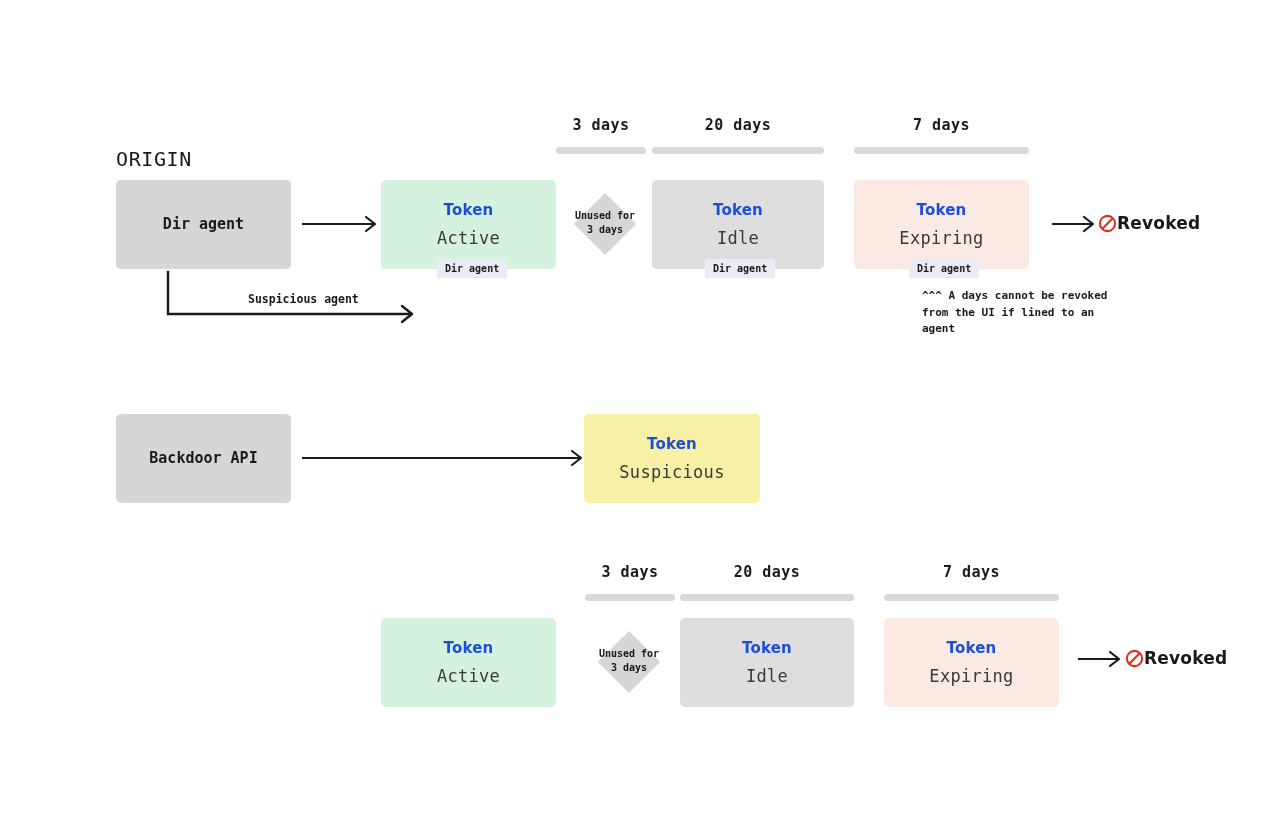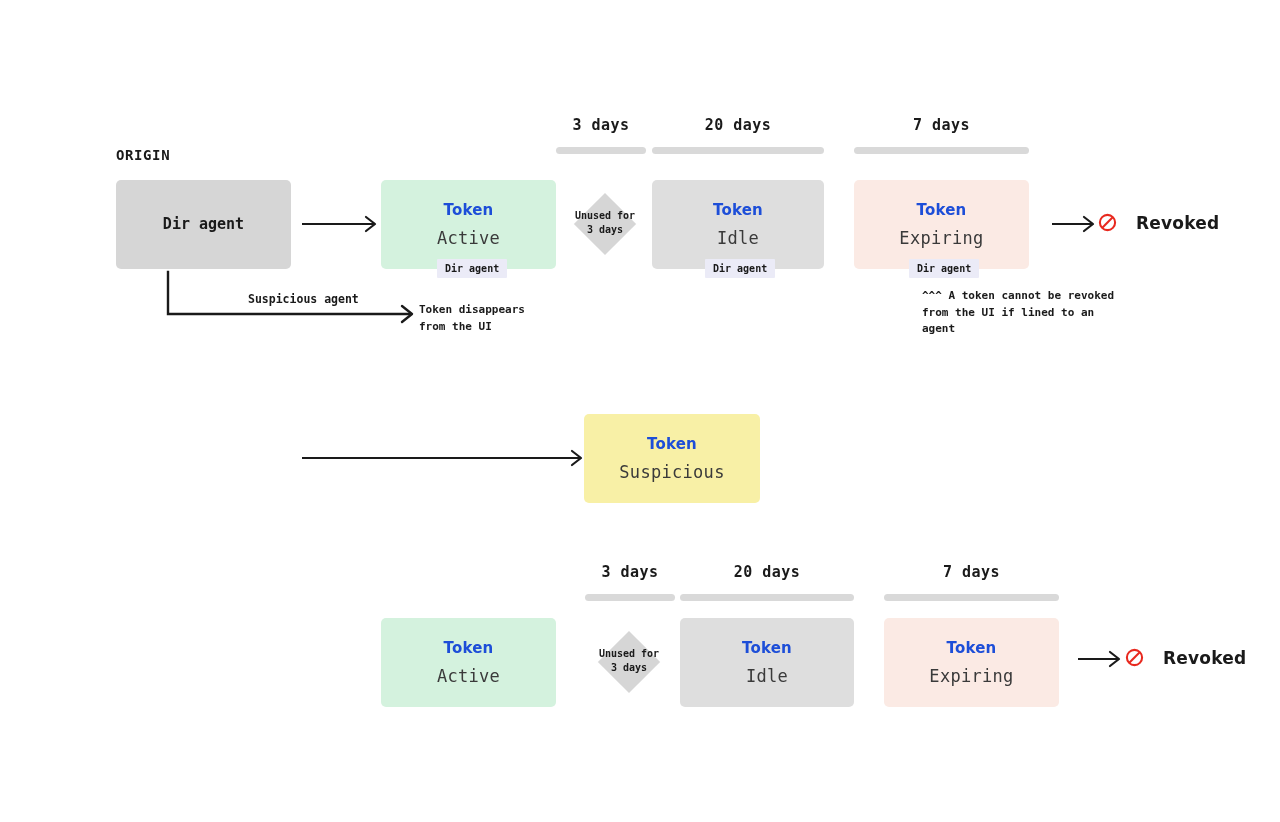--- a/index.html
+++ b/index.html
@@ -21,22 +21,22 @@
     height: 822px;
     margin-left: 48px;
   }
   .abs { position: absolute; }
 
   
   .origin-label {
     left: 52px;
     top: 147px;
     font-family: "DejaVu Sans Mono", "Liberation Mono", monospace;
-    font-size: 14px;
-    font-weight: 700;
+    font-size: 20px;
+    font-weight: 400;
     letter-spacing: 0.6px;
     color: #1a1a1a;
   }
 
   
   .box {
     border-radius: 5px;
     display: flex;
     flex-direction: column;
     align-items: center;
@@ -119,22 +119,22 @@
     line-height: 1.35;
     white-space: pre-line;
   }
 
   
   .arrow-svg { display: block; overflow: visible; }
 
   
   .revoked-wrap {
     display: flex;
-    align-items: flex-start;
-    gap: 19px;
+    align-items: center;
+    gap: 0;
   }
   .revoked-icon {
     width: 19px;
     height: 19px;
     display: block;
   }
   .revoked-text {
     font-family: "DejaVu Sans", "Liberation Sans", sans-serif;
     font-size: 17px;
     font-weight: 700;
@@ -218,27 +218,28 @@
       <line x1="5.4" y1="18.6" x2="18.6" y2="5.4" stroke="#e8291f" stroke-width="2.6"></line>
     </svg>
     <span class="revoked-text">Revoked</span>
   </div>
 
   <svg class="abs arrow-svg" style="left:100px; top:272px;" width="260" height="52" viewBox="0 0 260 52">
     <polyline points="4,0 4,42 246,42" fill="none" stroke="#1a1a1a" stroke-width="2.4" stroke-linecap="square"></polyline>
     <polyline points="238,34 248,42 238,50" fill="none" stroke="#1a1a1a" stroke-width="2.4" stroke-linecap="round" stroke-linejoin="round"></polyline>
   </svg>
   <div class="abs edge-label" style="left:184px; top:292px;">Suspicious agent</div>
-  <div class="abs anno" style="left:355px; top:302px; width:180px;">Token disappears
-from the UI</div>
-
-  <div class="abs anno" style="left:858px; top:288px; width:220px;">^^^ A token cannot be revoked
+
+  <div class="abs anno" style="left:858px; top:288px; width:220px;">^^^ A days cannot be revoked
 from the UI if lined to an
 agent</div>
 
+  <div class="abs box box-grey" style="left:52px; top:414px; width:175px; height:89px;">
+    <div class="src-text">Backdoor API</div>
+  </div>
 
   <svg class="abs arrow-svg" style="left:238px; top:448px;" width="290" height="20" viewBox="0 0 290 20">
     <line x1="0" y1="10" x2="278" y2="10" stroke="#1a1a1a" stroke-width="2.2"></line>
     <polyline points="270,3 279,10 270,17" fill="none" stroke="#1a1a1a" stroke-width="2.2" stroke-linecap="round" stroke-linejoin="round"></polyline>
   </svg>
 
   <div class="abs box box-yellow" style="left:520px; top:414px; width:176px; height:89px;">
     <div class="tok-title">Token</div>
     <div class="tok-state">Suspicious</div>
   </div>

